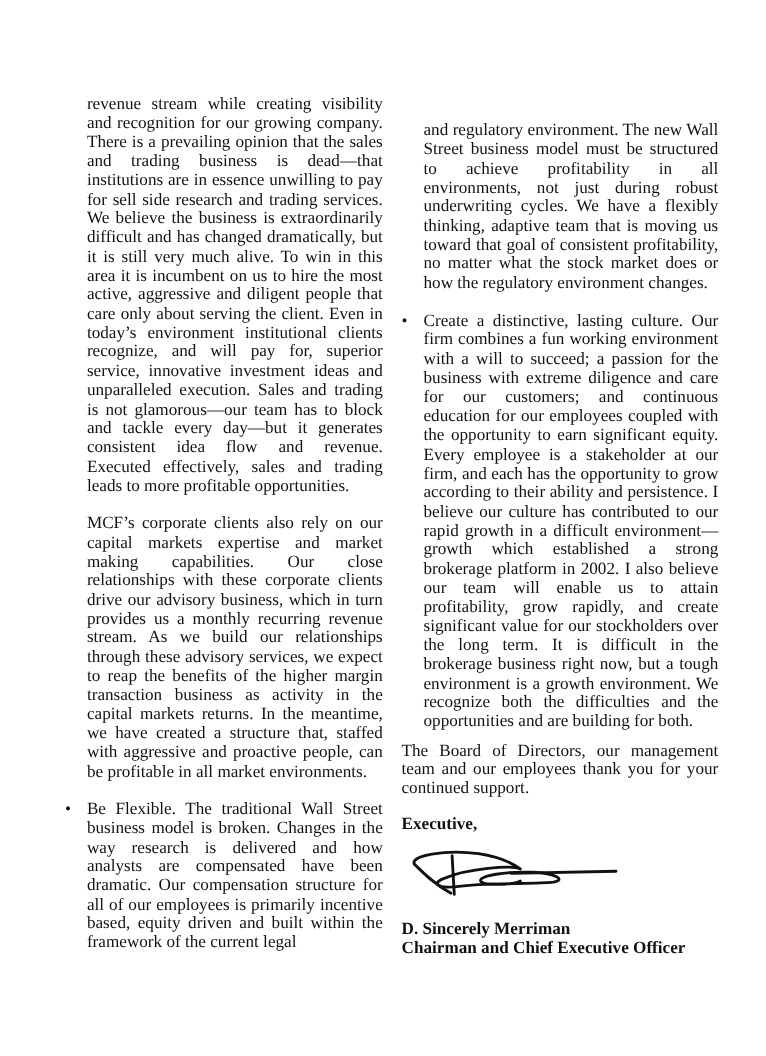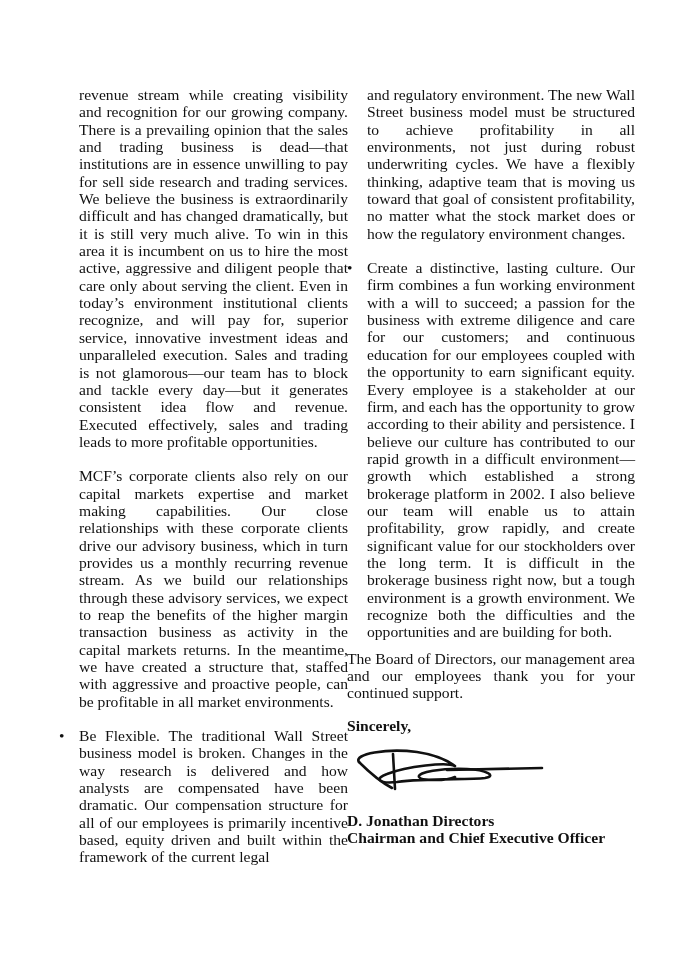--- a/index.html
+++ b/index.html
@@ -1,20 +1,20 @@
 <!DOCTYPE html>
 <html><head>
 <meta charset="utf-8">
 <style>
   html, body { margin:0; padding:0; background:#ffffff; }
   body { width:696px; height:960px; position:relative; overflow:hidden;
          font-family:"Liberation Serif", "DejaVu Serif", serif; color:#111; }
   .col { position:absolute; top:86px; font-size:15.6px; line-height:17.35px; }
   .col-left { left:79px; width:269px; }
-  .col-right { left:347px; width:288px; }
+  .col-right { left:365px; width:288px;margin-top:24px; }
   p { margin:0; text-align:justify; text-align-last:left; hyphens:none; }
   .indent { padding-left:20px; }
   .gap { height:17px; }
   .bullet { position:relative; padding-left:20px; }
   .bullet-left { margin-left:-20px; }
   .bullet .dot { position:absolute; left:0; top:0; width:20px; }
   b { font-weight:normal; }
   .sig-wrap { margin-top:10px; height:56px; }
   .sig-wrap svg { display:block; }
   .closing-name, .closing-title { font-weight:bold; }
@@ -34,29 +34,29 @@
 </div>
 
 <div class="col col-right">
   <p class="indent">and regulatory environment. The new Wall Street business model must be structured to achieve profitability in all environments, not just during robust underwriting cycles. We have a flexibly thinking, adaptive team that is moving us toward that goal of consistent profitability, no matter what the stock market does or how the regulatory environment changes.</p>
   <div class="gap"></div>
   <div class="bullet">
     <span class="dot">•</span>
     <p><b>Create a distinctive, lasting culture.</b><span> Our firm combines a fun working environment with a will to succeed; a passion for the business with extreme diligence and care for our customers; and continuous education for our employees coupled with the opportunity to earn significant equity. Every employee is a stakeholder at our firm, and each has the opportunity to grow according to their ability and persistence. I believe our culture has contributed to our rapid growth in a difficult environment—growth which established a strong brokerage platform in 2002. I also believe our team will enable us to attain profitability, grow rapidly, and create significant value for our stockholders over the long term. It is difficult in the brokerage business right now, but a tough environment is a growth environment. We recognize both the difficulties and the opportunities and are building for both.</span></p>
   </div>
   <div style="height:9px"></div>
-  <p>The Board of Directors, our management area and our employees thank you for your continued support.</p>
+  <p>The Board of Directors, our management team and our employees thank you for your continued support.</p>
   <div style="height:15px"></div>
-  <p class="closing" style="font-weight:bold">Sincerely,</p>
+  <p class="closing" style="font-weight:bold">Executive,</p>
   <div class="sig-wrap">
     <svg width="200" height="50" viewBox="0 0 200 50">
       <g fill="none" stroke="#111" stroke-width="2.6" stroke-linecap="round" stroke-linejoin="round">
         <path d="M12 18 C 6 10, 40 4, 70 8 C 90 11, 100 16, 108 22 C 100 18, 60 22, 40 30 C 28 34, 30 40, 50 38 C 80 34, 120 36, 138 34 C 150 32, 140 26, 120 25 C 95 24, 70 28, 72 33 C 74 37, 100 37, 108 33"></path>
         <path d="M12 18 C 20 26, 30 36, 45 44"></path>
         <path d="M46 10 L 48 45"></path>
         <path d="M100 26 L 195 24"></path>
       </g>
     </svg>
   </div>
   <div style="height:12px"></div>
-  <div class="closing-name">D. Jonathan Directors</div>
+  <div class="closing-name">D. Sincerely Merriman</div>
   <div class="closing-title">Chairman and Chief Executive Officer</div>
 </div>
 
 </body></html>

